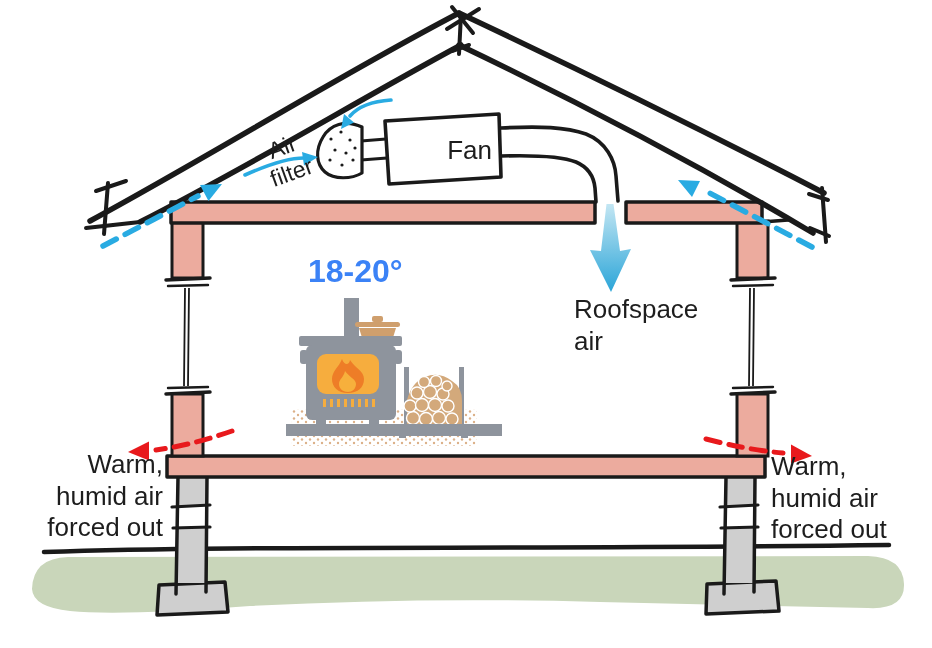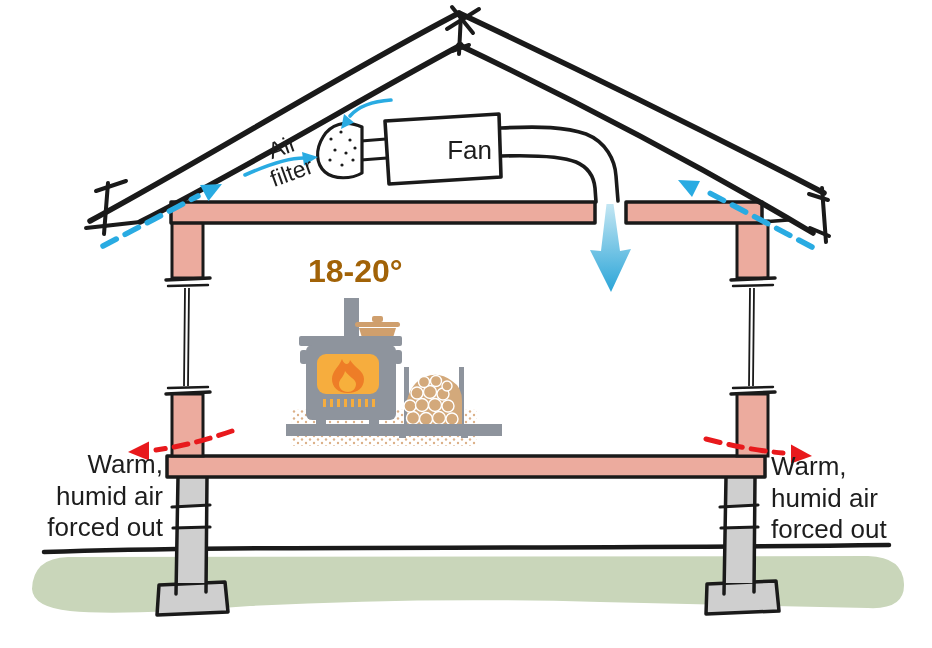--- a/index.html
+++ b/index.html
@@ -7,21 +7,21 @@
     position:relative;width:932px;height:648px;background:#ffffff;overflow:hidden;
     font-family:"Liberation Sans", sans-serif;color:#1d1d1d;
   }
   .stage svg{position:absolute;left:0;top:0;}
   .lbl{position:absolute;line-height:1.16;}
   .lbl-air-filter{
     left:252px;top:133px;width:70px;text-align:center;font-size:23px;
     transform:rotate(-20deg);transform-origin:center center;
   }
   .lbl-fan{left:392px;top:135px;width:100px;text-align:right;font-size:26px;}
-  .lbl-temp{left:308px;top:253px;width:130px;font-size:32px;font-weight:bold;color:#a16207;}
+  .lbl-temp{left:308px;top:253px;width:130px;font-size:32px;font-weight:bold;color:#3b82f6;}
   .lbl-roofspace{left:574px;top:294px;width:150px;font-size:26px;line-height:1.22;}
   .lbl-warm-left{left:25px;top:449px;width:138px;font-size:26px;text-align:right;line-height:1.22;}
   .lbl-warm-right{left:771px;top:451px;width:142px;font-size:26px;text-align:left;line-height:1.22;}
 </style>
 </head>
 <body>
 
 <div class="stage">
 
 <svg width="932" height="648" viewBox="0 0 932 648">
@@ -217,16 +217,17 @@
   </g>
   <g>
     <path d="M 706,439 Q 748,450 783,453" fill="none" stroke="#e8191c" stroke-width="5" stroke-dasharray="14 9" stroke-linecap="round"></path>
     <polygon points="812,456 791,444.5 791,463.5" fill="#e8191c"></polygon>
   </g>
 </svg>
 
 <div class="lbl lbl-air-filter">Air filter</div>
 <div class="lbl lbl-fan">Fan</div>
 <div class="lbl lbl-temp">18-20°</div>
+<div class="lbl lbl-roofspace">Roofspace air</div>
 <div class="lbl lbl-warm-left">Warm, humid air forced out</div>
 <div class="lbl lbl-warm-right">Warm, humid air forced out</div>
 
 </div>
 
 </body></html>

